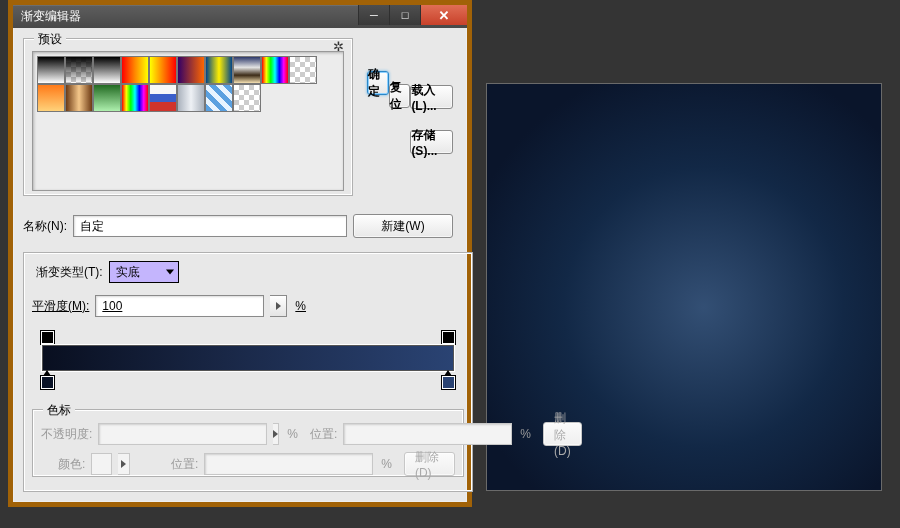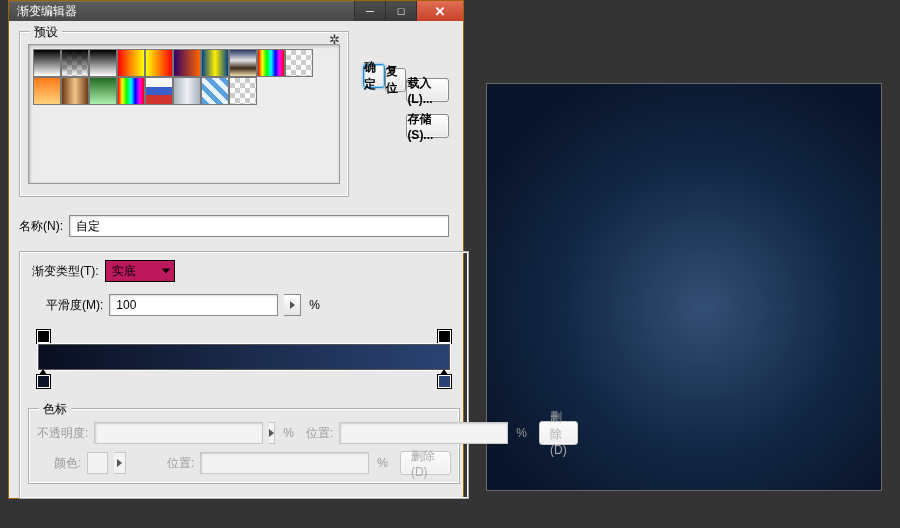--- a/index.html
+++ b/index.html
@@ -27,21 +27,21 @@
   }
 
   
   .dialog {
     position: absolute;
     left: 8px;
     top: 0px;
     width: 454px;
     height: 497px;
     background: #e8e8e8;
-    border: 1px solid #a16207;
+    border: 5px solid #a16207;
     box-shadow: 0 0 0 1px rgba(255,255,255,.25) inset;
     display: flex;
     flex-direction: column;
   }
 
   .titlebar {
     height: 26px;
     background: linear-gradient(#5e5e5e,#484848);
     display: flex;
     align-items: center;
@@ -106,27 +106,27 @@
     font-size:12px;
     display:flex;
     align-items:center;
     justify-content:center;
     cursor:pointer;
   }
   .btn.primary {
     border:1px solid #2b87c8;
     box-shadow: 0 0 0 1px #8fd1ff inset, 0 0 3px #5db2ea;
   }
-  .actions .btn + .btn { margin-top:4px; }
+  .actions .btn + .btn { margin-top:13px; }
   .actions .group2 { margin-top:14px; display:flex;flex-direction:column;gap:8px;}
 
   
   .fieldset {
     border:1px solid #b0b0b0;
-    padding:6px 8px 8px;
+    padding:6px 8px 0;
     position:relative;
     box-shadow: 0 0 0 1px #fff inset;
   }
   .fieldset .legend {
     position:absolute;
     top:-8px;
     left:10px;
     background:#e8e8e8;
     padding:0 4px;
     font-size:12px;
@@ -215,21 +215,21 @@
 
   
   .gsettings {
     margin-top:14px;
     width:calc(100% - 2px);
     padding-bottom:14px;
   }
   .select {
     height:20px;
     border:1px solid #000;
-    background:#be185d;
+    background:#c4b5fd;
     padding:0 18px 0 6px;
     position:relative;
     display:inline-flex;
     align-items:center;
     min-width:44px;
   }
   .select .caret {
     position:absolute;
     right:4px;
     top:50%;
@@ -364,31 +364,32 @@
           <div class="swatch sw-steel"></div>
           <div class="swatch sw-diag"></div>
           <div class="swatch sw-neut"></div>
         </div>
       </div>
     </div>
 
     <div class="row name" style="width:430px;">
       <span class="label">名称(N):</span>
       <input class="textinput" value="自定" style="">
+      <div class="btn inline" style="width:78px">新建(W)</div>
     </div>
 
     <div class="fieldset gsettings">
       <div class="row" style="margin-top:2px;margin-left:4px;">
         <span class="label">渐变类型(T):</span>
         <div class="select">
           <span>实底</span>
           <span class="caret"></span>
         </div>
       </div>
-      <div class="row" style="margin-left:18px;">
+      <div class="row" style="margin-left:0;text-decoration:underline;">
         <span class="label">平滑度(M):</span>
         <input class="textinput small" value="100" style="">
         <div class="stepbtn">
             <span class="tri"></span>
           </div>
         <span class="pct">%</span>
       </div>
 
       <div class="grad-edit">
         <div class="stop opacity left"></div>

